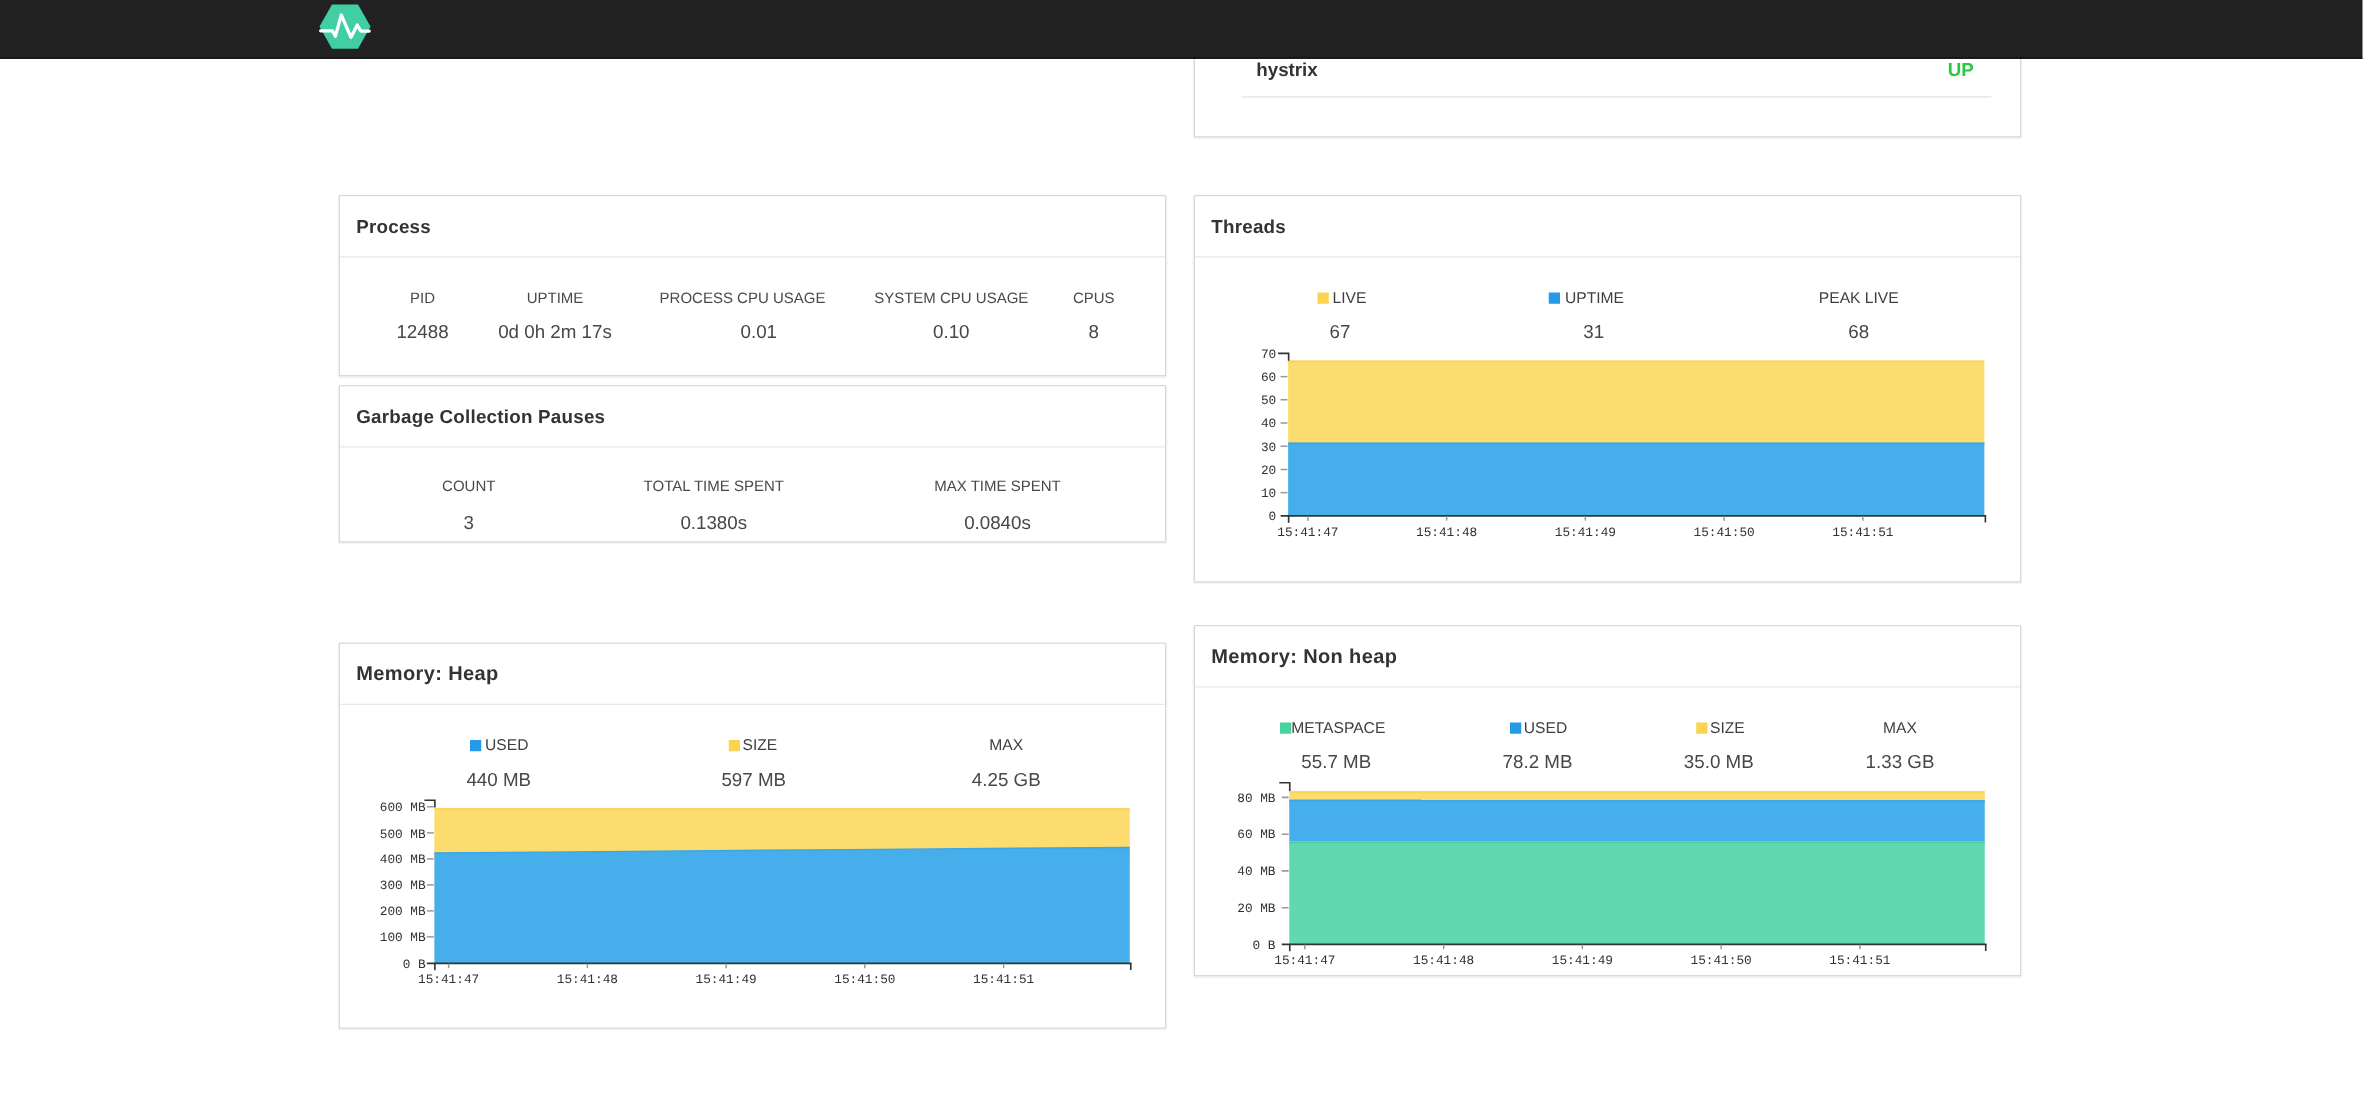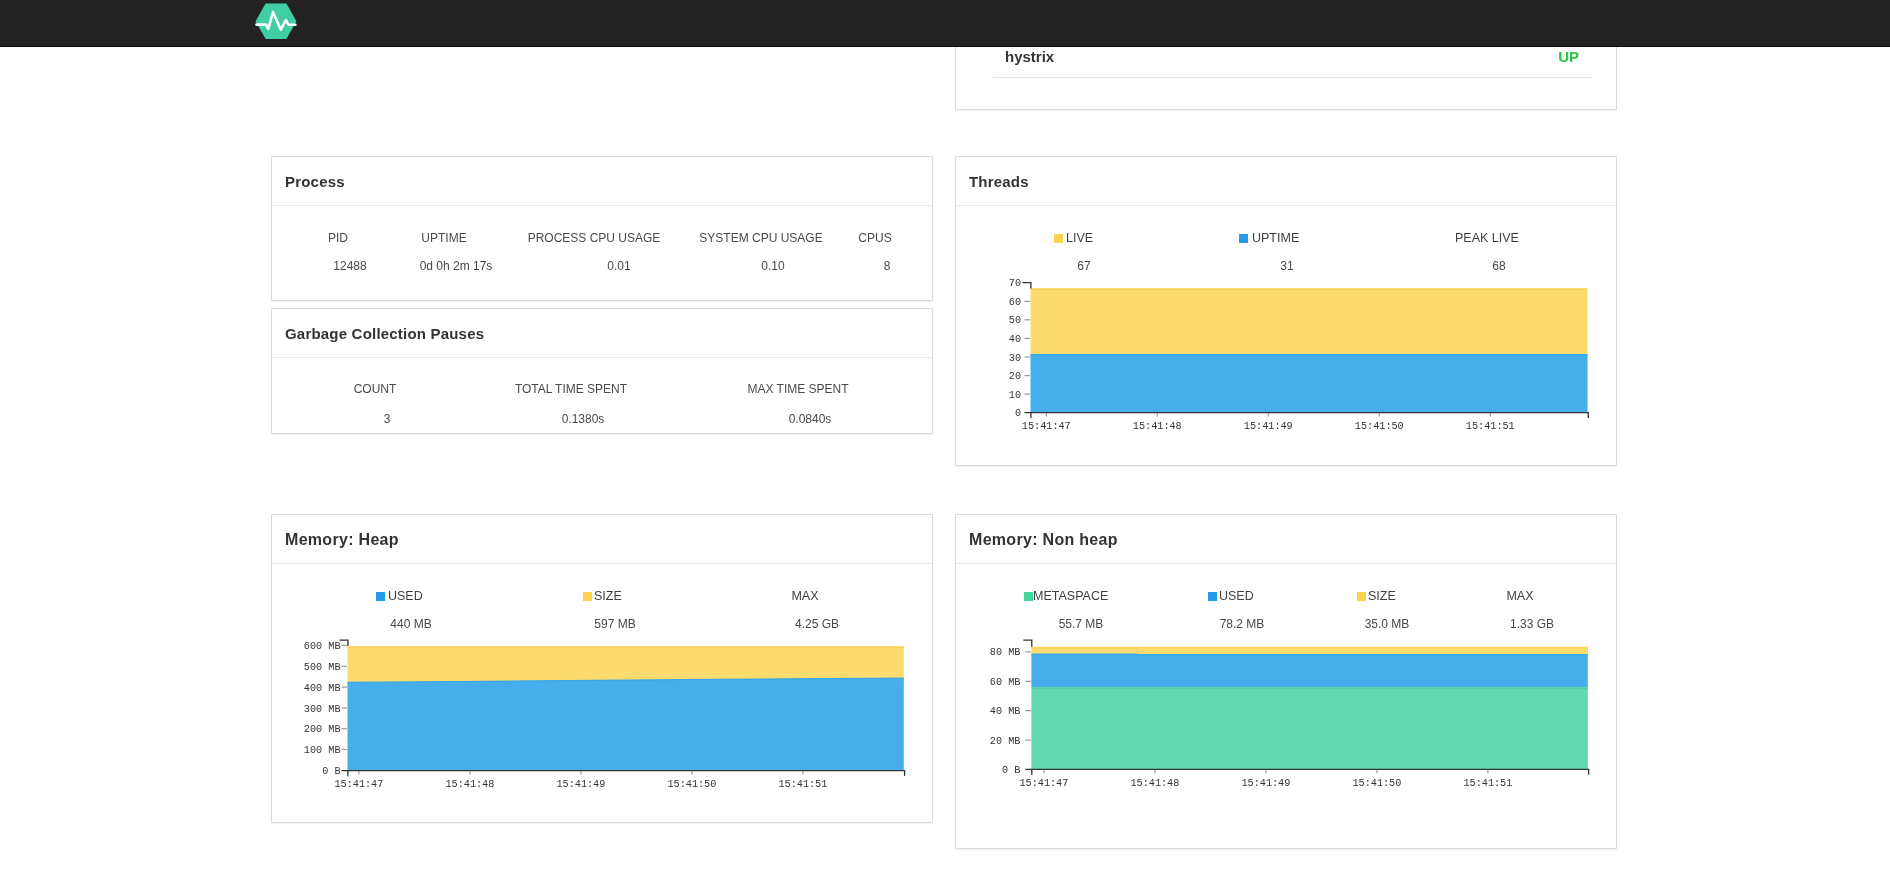--- a/index.html
+++ b/index.html
@@ -7,21 +7,21 @@
 .navbar{position:absolute;left:0;top:0;width:100%;height:46px;background:#222;border-bottom:1px solid #090909;z-index:50;}
 .brand{position:absolute;left:305px;top:0;height:47px;line-height:43px;color:#fff;font-size:22px;font-weight:bold;letter-spacing:1px;}
 .navlinks{position:absolute;right:258px;top:0;height:47px;line-height:45px;font-size:15px;color:#9d9d9d;}
 .navlinks span{padding:0 13px;}
 .panel{position:absolute;background:#fff;border:1px solid #d9d9d9;border-radius:1px;box-shadow:0 1px 1px rgba(0,0,0,.06);box-sizing:border-box;}
 .ptitle{position:absolute;left:13px;top:0;height:48px;line-height:50px;font-size:15px;font-weight:bold;color:#333;letter-spacing:0.2px;}
 .ptitle.big{font-size:16px;letter-spacing:0.3px;line-height:49px;}
 .psep{position:absolute;left:0;top:48px;width:100%;border-bottom:1px solid #e8e8e8;}
 .lab{position:absolute;font-size:12px;color:#4a4a4a;white-space:nowrap;}
 .leg{position:absolute;font-size:12.5px;color:#3f3f3f;white-space:nowrap;}
-.val{position:absolute;font-size:12px;color:#484848;white-space:nowrap;margin-left:12px;}
+.val{position:absolute;font-size:15px;color:#484848;white-space:nowrap;}
 .cc{transform:translate(-50%,-50%);}
 .sq{position:absolute;width:9px;height:9px;}
 svg{position:absolute;left:0;top:0;}
 svg text{font-family:"Liberation Mono",monospace;font-size:10.2px;fill:#333;}
 </style>
 </head>
 <body>
 
 <div class="panel" style="left:955px;top:24px;width:662px;height:86px;">
   <div style="position:absolute;left:49px;top:0;height:67px;line-height:63px;font-size:15px;font-weight:bold;color:#333;">hystrix</div>
@@ -164,21 +164,21 @@
     <g text-anchor="middle">
       <text x="86.9" y="271.8">15:41:47</text>
       <text x="197.9" y="271.8">15:41:48</text>
       <text x="308.9" y="271.8">15:41:49</text>
       <text x="419.9" y="271.8">15:41:50</text>
       <text x="530.9" y="271.8">15:41:51</text>
     </g>
   </svg>
 </div>
 
-<div class="panel" style="left:955px;top:514px;width:662px;height:335px;">
+<div class="panel" style="left:955px;top:500px;width:662px;height:281px;">
   <div class="ptitle big">Memory: Non heap</div>
   <div class="psep"></div>
   <div class="sq" style="left:68px;top:77px;background:#46d39d;"></div>
   <div class="leg" style="left:77px;top:74px;">METASPACE</div>
   <div class="sq" style="left:252px;top:77px;background:#269ae6;"></div>
   <div class="leg" style="left:263px;top:74px;">USED</div>
   <div class="sq" style="left:401px;top:77px;background:#fbd34e;"></div>
   <div class="leg" style="left:412px;top:74px;">SIZE</div>
   <div class="leg cc" style="left:564px;top:81px;">MAX</div>
   <div class="val cc" style="left:113px;top:109px;">55.7 MB</div>

